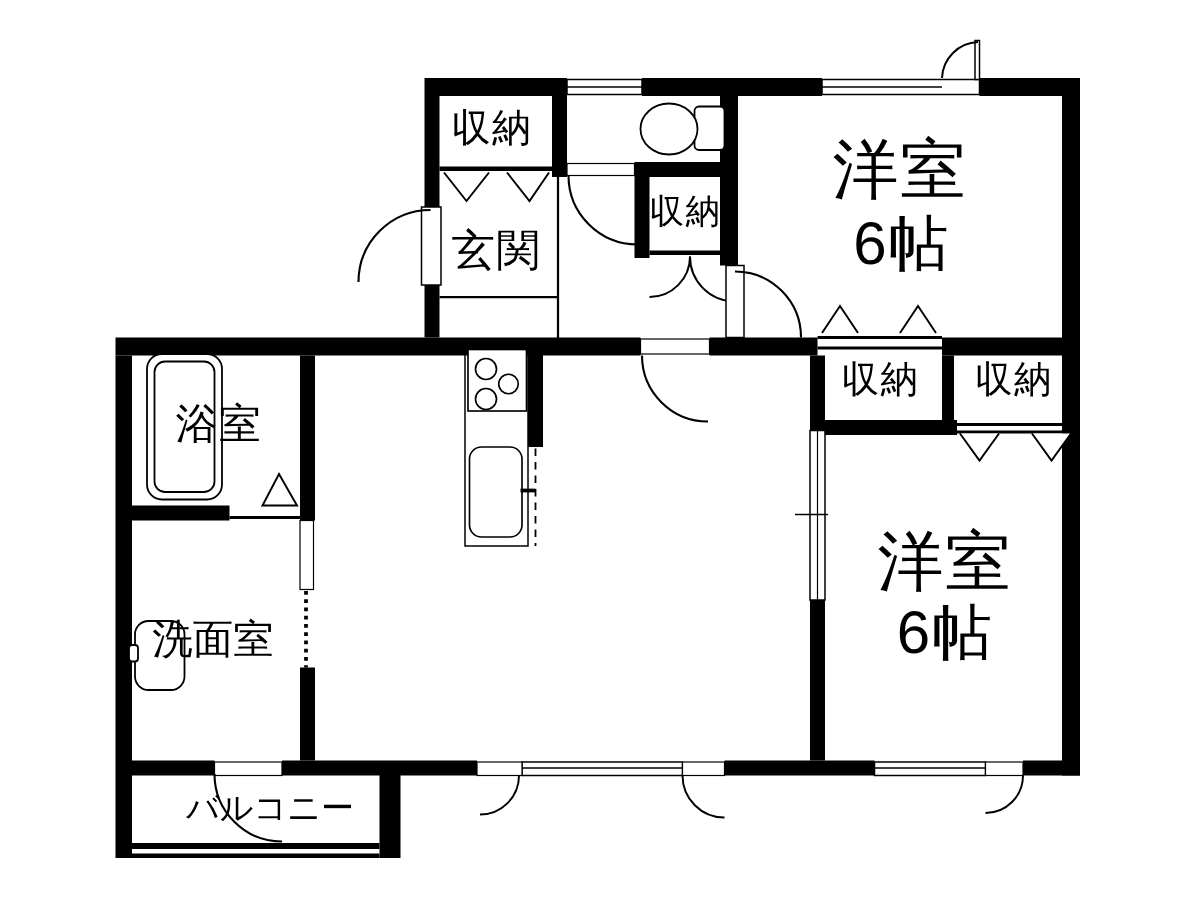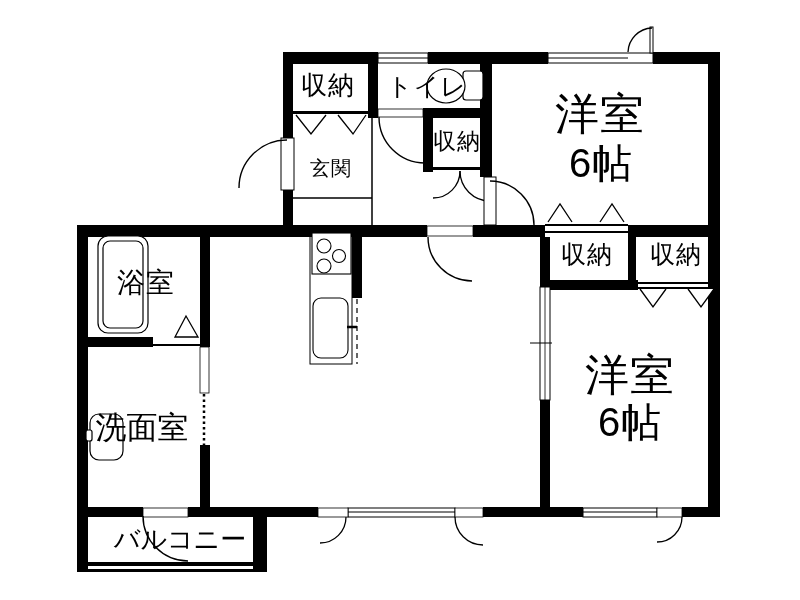--- a/index.html
+++ b/index.html
@@ -168,26 +168,25 @@
       <circle cx="324" cy="266" r="7"></circle>
     </g>
     <g stroke="#000" stroke-width="1.1" fill="#fff">
       <rect x="313" y="298" width="35" height="60" rx="8"></rect>
       <line x1="347" y1="327" x2="357" y2="327" stroke-width="2.5"></line>
     </g>
     <line x1="357" y1="299" x2="357" y2="364" stroke="#000" stroke-width="1.2" stroke-dasharray="5,4"></line>
   </svg>
 
   <span class="lbl" style="left:328px;top:85px;font-size:26px">収納</span>
-  <span class="lbl" style="left:427px;top:86px;font-size:25px">トイレ</span>
   <span class="lbl" style="left:457px;top:141px;font-size:23px">収納</span>
-  <span class="lbl" style="left:331px;top:168px;font-size:20px">玄関</span>
+  <span class="lbl" style="left:331px;top:168px;font-size:29px">玄関</span>
   <span class="lbl" style="left:600px;top:114px;font-size:44px">洋室</span>
   <span class="lbl" style="left:601px;top:163px;font-size:40px">6帖</span>
   <span class="lbl" style="left:146px;top:283px;font-size:28px">浴室</span>
   <span class="lbl" style="left:587px;top:254px;font-size:25px">収納</span>
   <span class="lbl" style="left:676px;top:254px;font-size:25px">収納</span>
   <span class="lbl" style="left:630px;top:375px;font-size:44px">洋室</span>
   <span class="lbl" style="left:630px;top:422px;font-size:40px">6帖</span>
-  <span class="lbl" style="left:142px;top:427px;font-size:31px;letter-spacing:0">洗面室</span>
-  <span class="lbl" style="left:180px;top:539px;font-size:26px;letter-spacing:0">バルコニー</span>
+  <span class="lbl" style="left:142px;top:427px;font-size:27px;letter-spacing:0">洗面室</span>
+  <span class="lbl" style="left:180px;top:539px;font-size:22px;letter-spacing:0">バルコニー</span>
 
 </div>
 
 </body></html>

